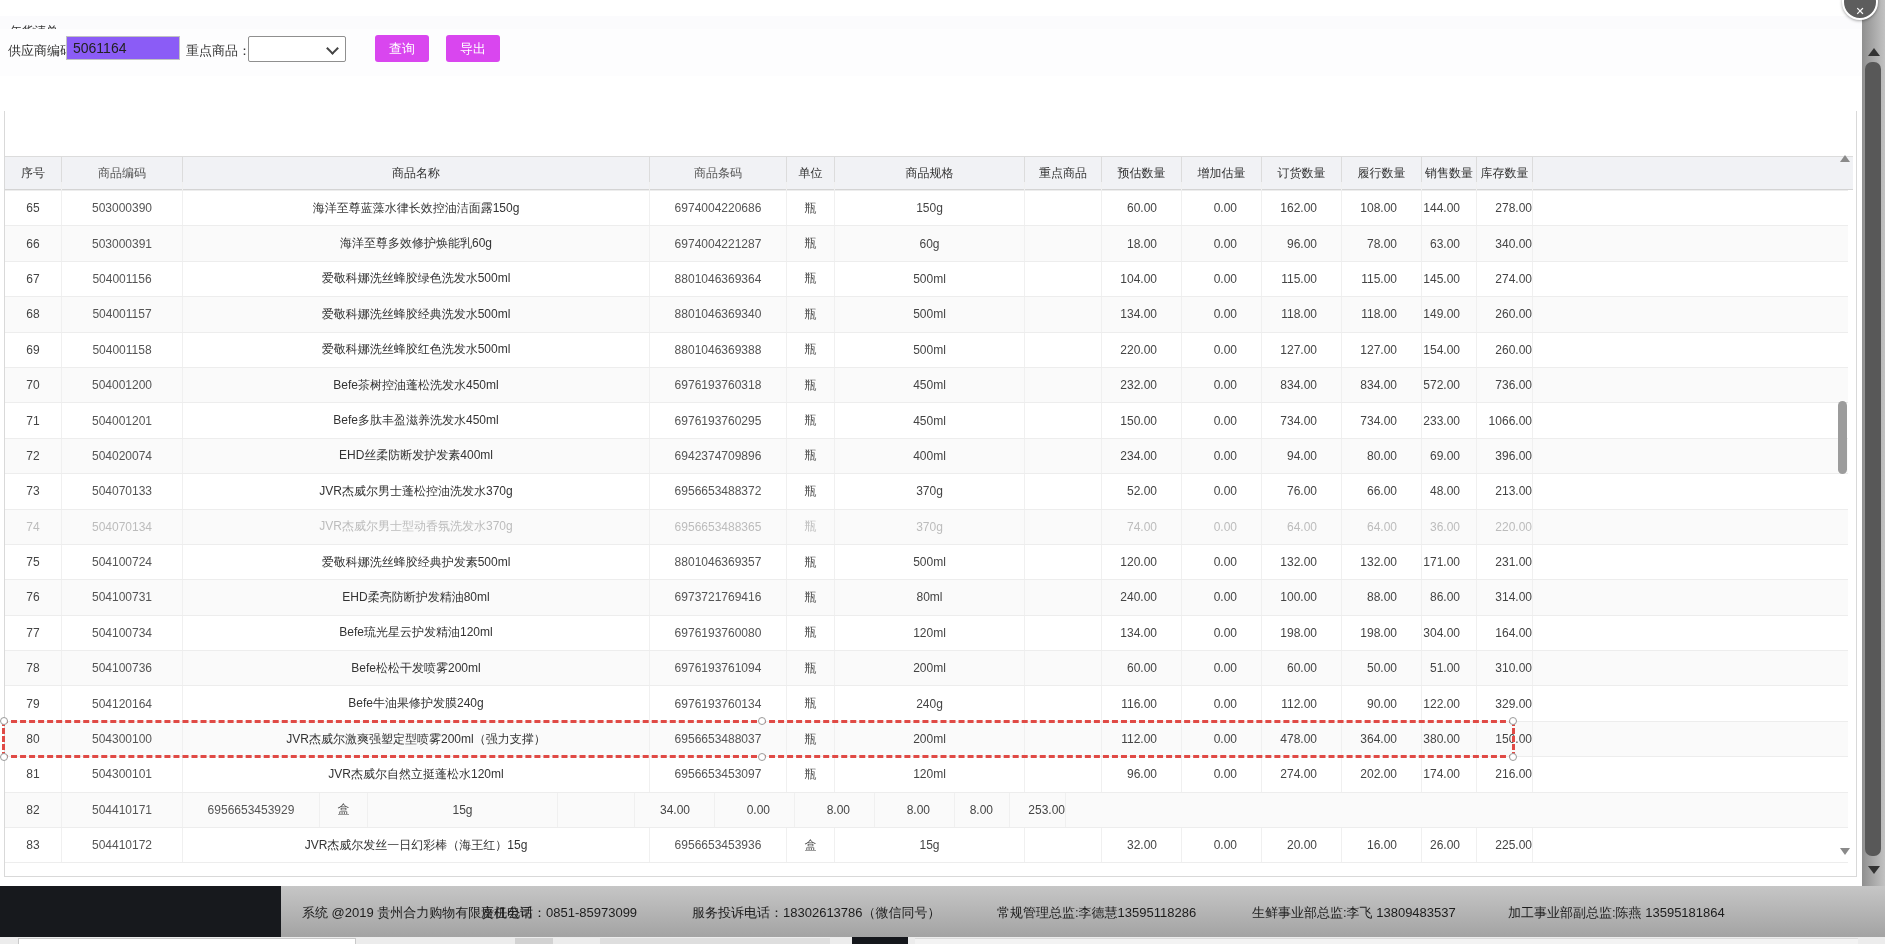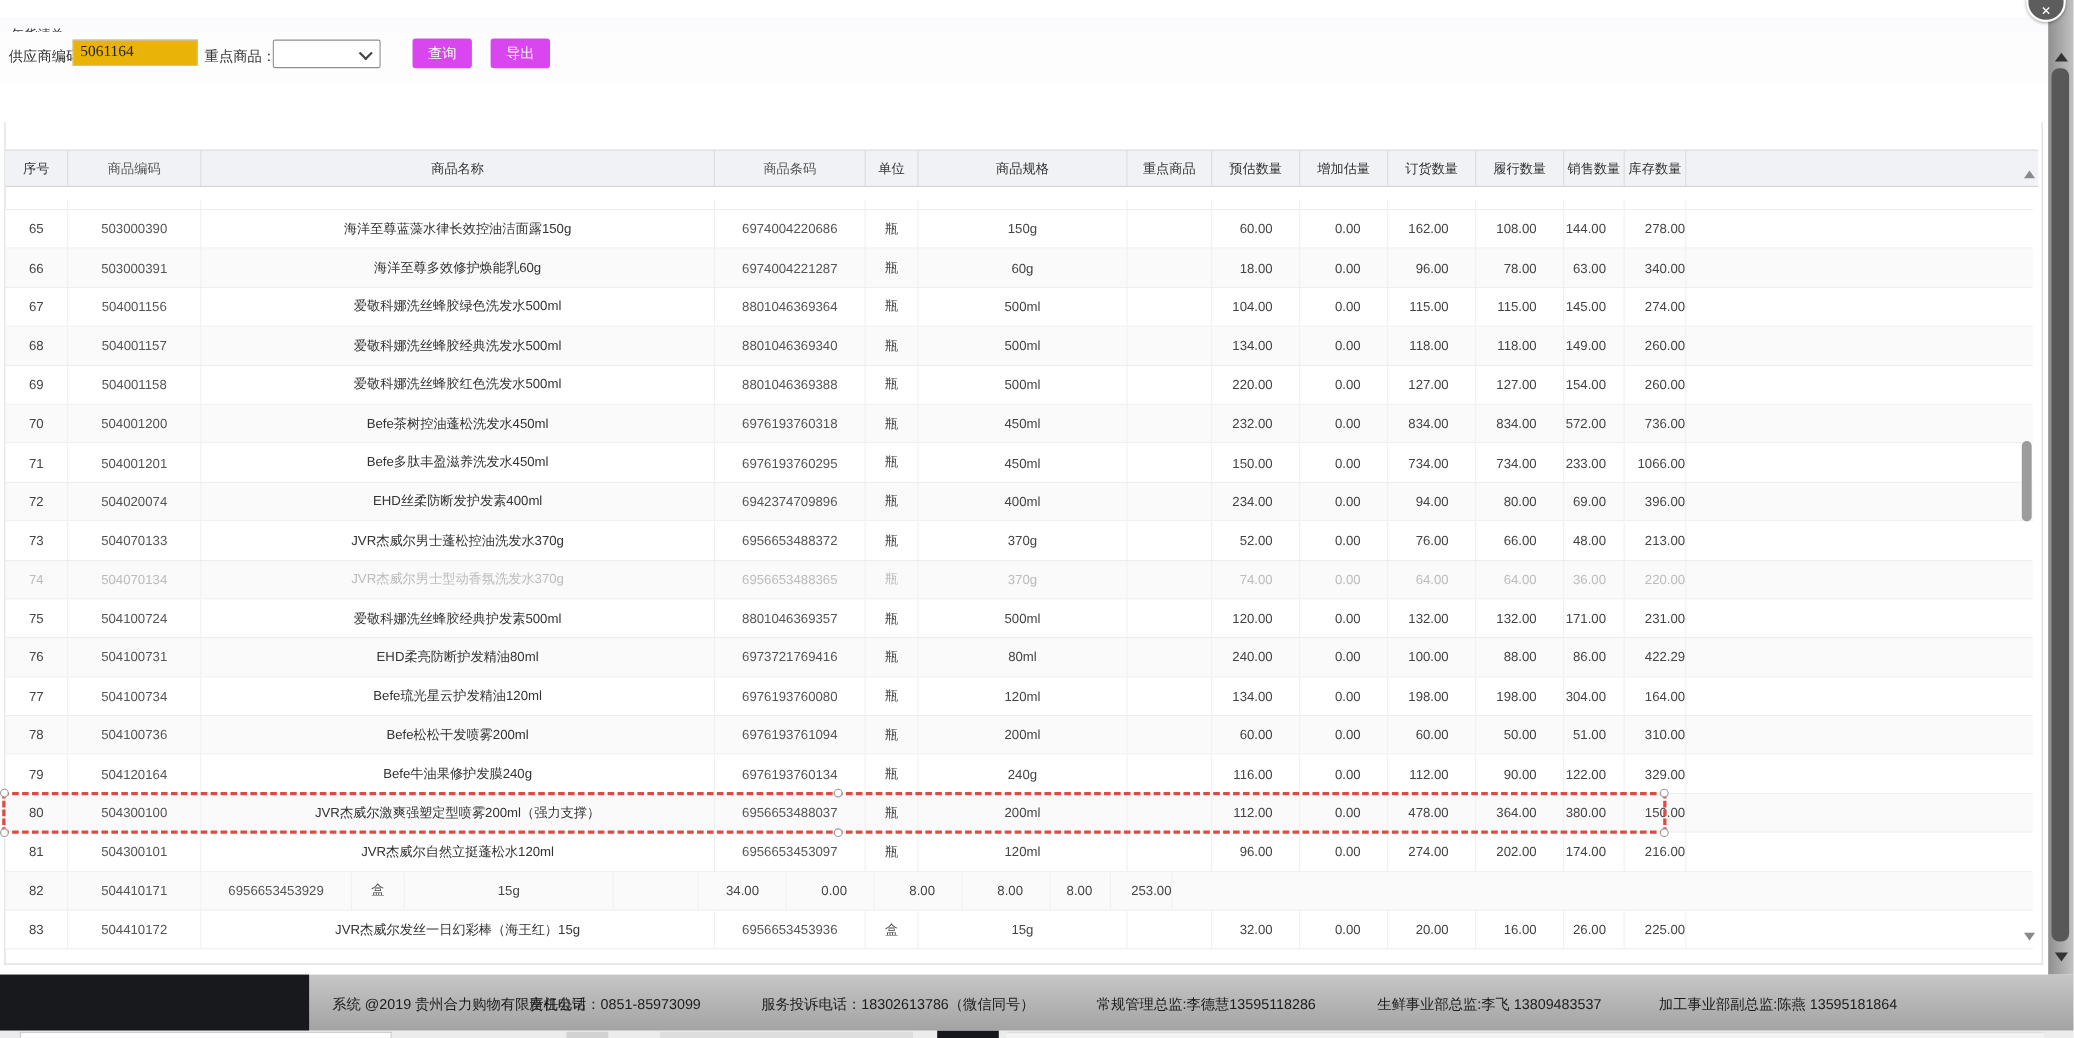--- a/index.html
+++ b/index.html
@@ -10,41 +10,41 @@
   
   .titlebar{position:absolute;left:0;top:16px;width:100%;height:28px;background:#fbfbfd;border-bottom:1px solid #ebedf0}
   .page-title{position:absolute;left:10px;top:7px;font-size:12px;color:#333}
 
   
   .formbar{position:absolute;left:0;top:29px;width:100%;height:47px;background:#fdfdfe}
   .flabel{position:absolute;top:42px;font-size:13px;color:#333}
   .supplier-label{left:8px}
   .key-label{left:186px}
   .tinput{position:absolute;left:66px;top:36px;width:100px;height:22px;border:1px solid #c2c2c2;
-          font-size:14px;color:#222;padding:0 6px;box-sizing:content-box;background:#eab308;outline:none;
-          font-family:Liberation Serif, serif}
+          font-size:14px;color:#222;padding:0 6px;box-sizing:content-box;background:#8b5cf6;outline:none;
+          font-family:Liberation Sans, sans-serif}
   .tselect{position:absolute;left:248px;top:36px;width:96px;height:24px;border:1px solid #8f8f8f;background:#fff;border-radius:2px}
   .tselect .chev{position:absolute;right:8px;top:7px;width:7px;height:7px;border-right:2px solid #444;border-bottom:2px solid #444;transform:rotate(45deg)}
   .btn{position:absolute;top:35px;width:54px;height:27px;background:#d946ef;color:#fff;font-size:13px;
        border:none;border-radius:3px;display:flex;align-items:center;justify-content:center;cursor:pointer}
   .btn-query{left:375px}
   .btn-export{left:446px}
 
   
   .tabstrip{position:absolute;left:4px;top:78px;width:1853px;height:33px;background:#f2f3f5;border-bottom:1px solid #d9d9d9;box-sizing:border-box}
   .tab{position:absolute;top:4px;height:28px;display:flex;align-items:center;justify-content:center;font-size:12px;cursor:pointer}
   .tab-active{left:0;width:62px;background:#fff;border:1px solid #d9d9d9;border-bottom:none;color:#1677f0;box-sizing:border-box;height:29px}
   .tab-plain{left:62px;width:84px;color:#333}
 
   
   .panel{position:absolute;left:4px;top:111px;width:1853px;height:766px;background:#fff;
          border:1px solid #d9d9d9;border-top:none;box-sizing:border-box}
 
   
-  .gridhead{position:absolute;left:5px;top:136px;width:1848px;height:34px;background:#f1f2f5;
+  .gridhead{position:absolute;left:5px;top:156px;width:1848px;height:34px;background:#f1f2f5;
             border-top:1px solid #dcdcdc;border-bottom:1px solid #d4d4d4;box-sizing:border-box;display:flex}
   .hcell{height:100%;display:flex;align-items:center;justify-content:center;font-size:12px;color:#333;
          border-right:1px solid #dcdcdc;box-sizing:border-box;flex:none}
   .hfill{flex:1;border-right:none}
   .partial-row{position:absolute;left:5px;top:182px;width:1843px;height:9px;border-bottom:1px solid #ededed;display:flex;box-sizing:border-box}
   .partial-row .cell{height:100%}
   .gridbody{position:absolute;left:5px;top:191px;width:1843px}
   .trow{display:flex;height:35.4px;border-bottom:1px solid #ededed;box-sizing:border-box;background:#fff}
   .trow:nth-child(even){background:#fafafa}
   .cell{height:100%;display:flex;align-items:center;justify-content:center;font-size:12px;color:#444;
@@ -335,21 +335,21 @@
         <div class="cell col-name">EHD柔亮防断护发精油80ml</div>
         <div class="cell col-barcode">6973721769416</div>
         <div class="cell col-unit">瓶</div>
         <div class="cell col-spec">80ml</div>
         <div class="cell col-key"></div>
         <div class="cell col-est">240.00</div>
         <div class="cell col-add">0.00</div>
         <div class="cell col-order">100.00</div>
         <div class="cell col-fulfill">88.00</div>
         <div class="cell col-sale">86.00</div>
-        <div class="cell col-stock">422.29</div>
+        <div class="cell col-stock">314.00</div>
         <div class="cell cellfill"></div>
       </div>
       <div class="trow">
         <div class="cell col-index">77</div>
         <div class="cell col-code">504100734</div>
         <div class="cell col-name">Befe琉光星云护发精油120ml</div>
         <div class="cell col-barcode">6976193760080</div>
         <div class="cell col-unit">瓶</div>
         <div class="cell col-spec">120ml</div>
         <div class="cell col-key"></div>

